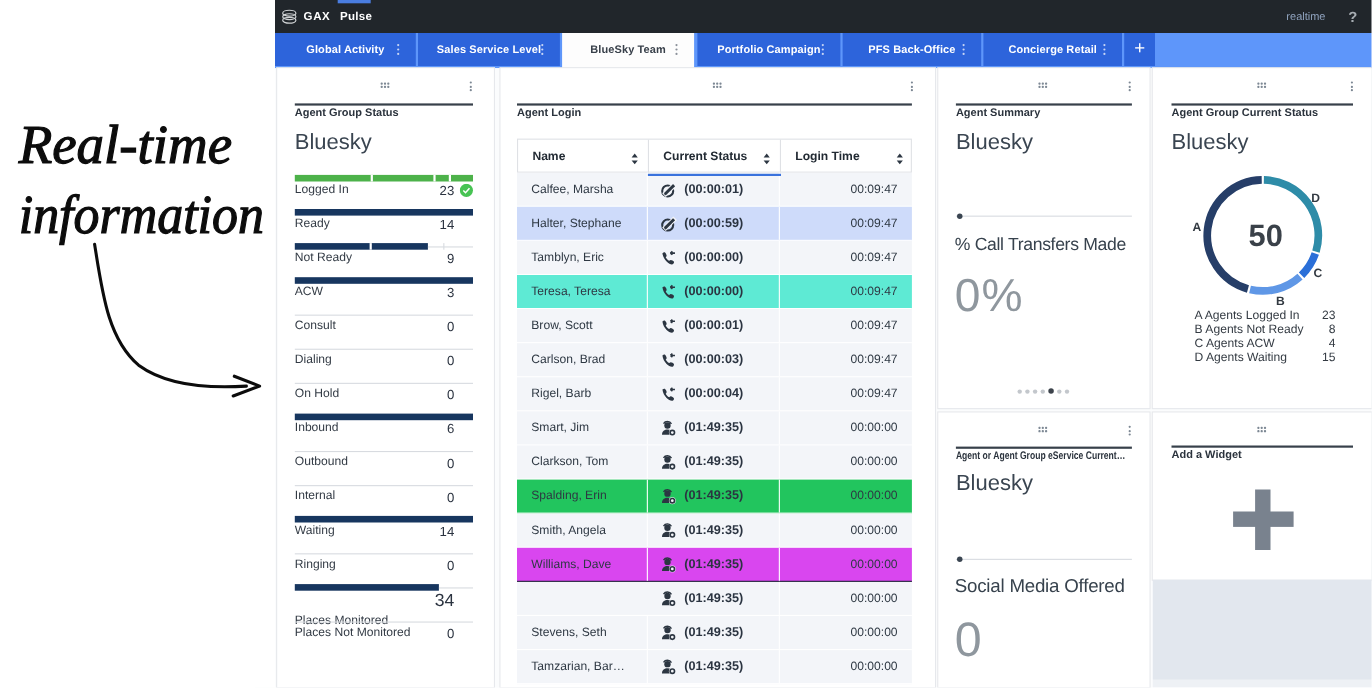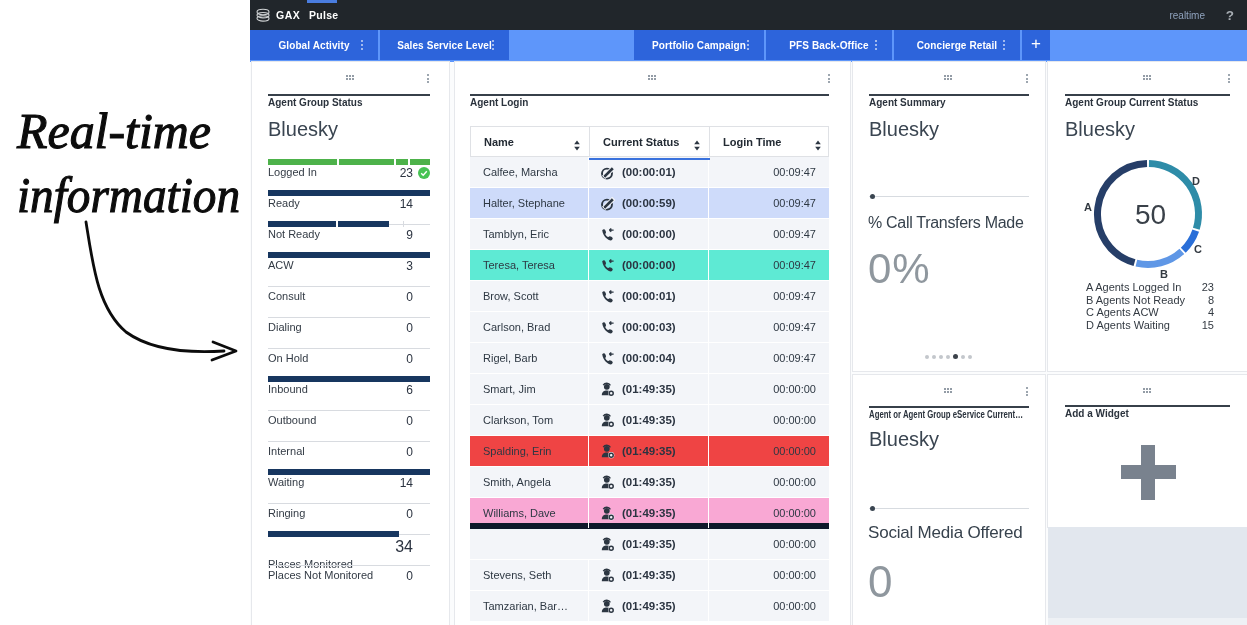--- a/index.html
+++ b/index.html
@@ -61,20 +61,28 @@
     <div class="tab" style="left:130px;width:129px;">
         <span class="lbl">Sales Service Level</span>
         <span class="kebab">
           <i></i>
           <i></i>
           <i></i>
         </span>
       </div>
     <div class="tab" style="left:0;width:128px;">
         <span class="lbl">Global Activity</span>
+        <span class="kebab">
+          <i></i>
+          <i></i>
+          <i></i>
+        </span>
+      </div>
+    <div class="tabw" style="left:261px;width:120px;">
+        <span class="lbl">BlueSky Team</span>
         <span class="kebab">
           <i></i>
           <i></i>
           <i></i>
         </span>
       </div>
     <div class="tab" style="left:384px;width:130px;">
         <span class="lbl">Portfolio Campaign</span>
         <span class="kebab">
           <i></i>
@@ -358,21 +366,21 @@
                     <path d="M1.8 13.2 C1.8 9.8 4.2 8.5 6.8 8.5 C9.3 8.5 11.2 9.8 11.2 12.2 L11.2 13.2 Z" fill="#2c3642"></path>
                     <circle cx="11.2" cy="11.2" r="3.1" fill="#f3f5f9"></circle>
                     <circle cx="11.2" cy="11.2" r="2" fill="none" stroke="#2c3642" stroke-width="1.5"></circle>
                   </svg></span>
                 <span style="position:absolute;left:33px;top:9px;font-size:11.5px;font-weight:bold;color:#2b3441;">(01:49:35)</span>
               </div>
     <div style="position:absolute;left:239px;top:0;width:120px;height:30px;">
                 <span style="position:absolute;right:13px;top:9px;font-size:11px;color:#2e3843;">00:00:00</span>
               </div>
   </div>
-            <div style="position:relative;height:31px;background:#ef4444;border-bottom:1px solid #fff;">
+            <div style="position:relative;height:31px;background:#22c55e;border-bottom:1px solid #fff;">
     <div style="position:absolute;left:0;top:0;width:119px;height:30px;border-right:1px solid #fff;">
                 <span style="position:absolute;left:13px;top:9px;font-size:11px;color:#2e3843;">Spalding, Erin</span>
               </div>
     <div style="position:absolute;left:119px;top:0;width:120px;height:30px;border-right:1px solid #fff;">
                 <span style="position:absolute;left:11px;top:8px;"><svg width="16" height="16" viewBox="0 0 16 16">
                     <circle cx="6.8" cy="4.8" r="2.9" fill="#2c3642"></circle>
                     <path d="M3.2 3.2 A4.2 4.2 0 0 1 10.4 3.4" fill="none" stroke="#2c3642" stroke-width="1.3"></path>
                     <path d="M1.8 13.2 C1.8 9.8 4.2 8.5 6.8 8.5 C9.3 8.5 11.2 9.8 11.2 12.2 L11.2 13.2 Z" fill="#2c3642"></path>
                     <circle cx="11.2" cy="11.2" r="3.1" fill="#f3f5f9"></circle>
                     <circle cx="11.2" cy="11.2" r="2" fill="none" stroke="#2c3642" stroke-width="1.5"></circle>
@@ -394,21 +402,21 @@
                     <path d="M1.8 13.2 C1.8 9.8 4.2 8.5 6.8 8.5 C9.3 8.5 11.2 9.8 11.2 12.2 L11.2 13.2 Z" fill="#2c3642"></path>
                     <circle cx="11.2" cy="11.2" r="3.1" fill="#f3f5f9"></circle>
                     <circle cx="11.2" cy="11.2" r="2" fill="none" stroke="#2c3642" stroke-width="1.5"></circle>
                   </svg></span>
                 <span style="position:absolute;left:33px;top:9px;font-size:11.5px;font-weight:bold;color:#2b3441;">(01:49:35)</span>
               </div>
     <div style="position:absolute;left:239px;top:0;width:120px;height:30px;">
                 <span style="position:absolute;right:13px;top:9px;font-size:11px;color:#2e3843;">00:00:00</span>
               </div>
   </div>
-            <div style="position:relative;height:31px;background:#f9a8d4;border-bottom:6px solid #0f172a;">
+            <div style="position:relative;height:31px;background:#d946ef;border-bottom:1px solid #0f172a;">
     <div style="position:absolute;left:0;top:0;width:119px;height:30px;border-right:1px solid #fff;">
                 <span style="position:absolute;left:13px;top:9px;font-size:11px;color:#2e3843;">Williams, Dave</span>
               </div>
     <div style="position:absolute;left:119px;top:0;width:120px;height:30px;border-right:1px solid #fff;">
                 <span style="position:absolute;left:11px;top:8px;"><svg width="16" height="16" viewBox="0 0 16 16">
                     <circle cx="6.8" cy="4.8" r="2.9" fill="#2c3642"></circle>
                     <path d="M3.2 3.2 A4.2 4.2 0 0 1 10.4 3.4" fill="none" stroke="#2c3642" stroke-width="1.3"></path>
                     <path d="M1.8 13.2 C1.8 9.8 4.2 8.5 6.8 8.5 C9.3 8.5 11.2 9.8 11.2 12.2 L11.2 13.2 Z" fill="#2c3642"></path>
                     <circle cx="11.2" cy="11.2" r="3.1" fill="#f3f5f9"></circle>
                     <circle cx="11.2" cy="11.2" r="2" fill="none" stroke="#2c3642" stroke-width="1.5"></circle>
@@ -520,21 +528,21 @@
       <div id="donut" style="position:absolute;left:42px;top:94px;width:116px;height:116px;"><svg width="116" height="116" viewBox="0 0 116 116">
             <path d="M 58.969470841184325 7.509306537856965 A 50.5 50.5 0 0 1 106.31908599490917 72.68046077671175" fill="none" stroke="#2e8ca8" stroke-width="7"></path>
             <path d="M 105.7199200639553 74.52450389844475 A 50.5 50.5 0 0 1 93.2699719142658 94.14248305203866" fill="none" stroke="#2a6fd8" stroke-width="7"></path>
             <path d="M 91.85654425741936 95.46977996926861 A 50.5 50.5 0 0 1 46.38248827200072 107.14553307524295" fill="none" stroke="#5f97e6" stroke-width="7"></path>
             <path d="M 44.50446200804803 106.66333788703545 A 50.5 50.5 0 0 1 57.03052915881563 7.509306537856965" fill="none" stroke="#263e68" stroke-width="7"></path>
           </svg></div>
       <div style="position:absolute;left:144px;top:113px;font-size:11px;font-weight:bold;color:#333a42;">D</div>
       <div style="position:absolute;left:36px;top:139px;font-size:11px;font-weight:bold;color:#333a42;">A</div>
       <div style="position:absolute;left:146px;top:181px;font-size:11px;font-weight:bold;color:#333a42;">C</div>
       <div style="position:absolute;left:112px;top:206px;font-size:11px;font-weight:bold;color:#333a42;">B</div>
-      <div style="position:absolute;left:87px;top:137px;font-size:28px;color:#3a4149;">50</div>
+      <div style="position:absolute;left:87px;top:137px;font-size:28px;color:#3a4149;font-weight:bold;">50</div>
       <div id="legend" style="position:absolute;left:38px;top:219px;width:128px;font-size:11px;color:#333a42;line-height:12.7px;">
           <div style="position:relative;height:12.7px;"><span>A Agents Logged In</span><span style="position:absolute;right:0;">23</span></div>
           <div style="position:relative;height:12.7px;"><span>B Agents Not Ready</span><span style="position:absolute;right:0;">8</span></div>
           <div style="position:relative;height:12.7px;"><span>C Agents ACW</span><span style="position:absolute;right:0;">4</span></div>
           <div style="position:relative;height:12.7px;"><span>D Agents Waiting</span><span style="position:absolute;right:0;">15</span></div>
         </div>
     </div>
 
     <div class="card" style="left:603px;top:313px;width:192px;height:250px;">
       <div class="drag" style="left:91px;top:13px;">

